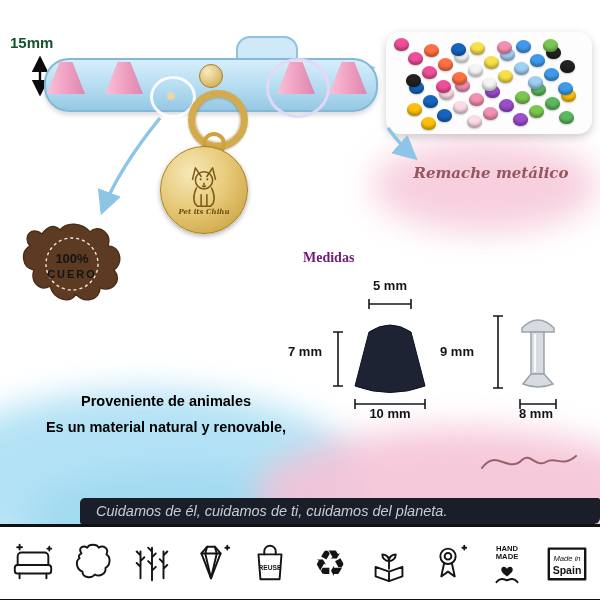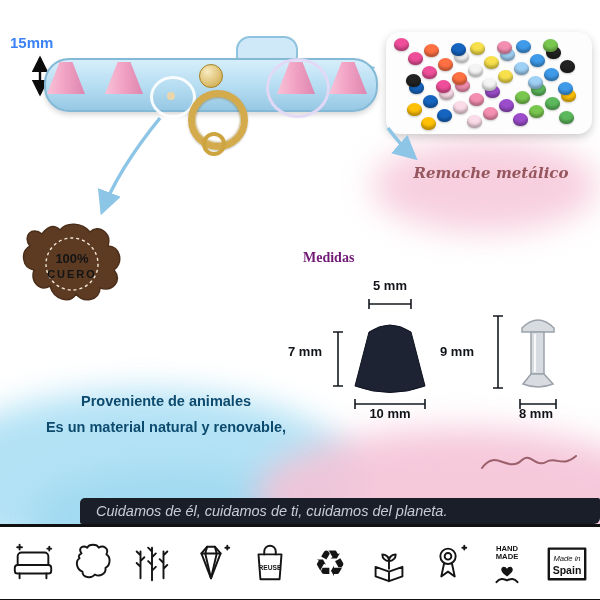--- a/index.html
+++ b/index.html
@@ -43,29 +43,29 @@
   .ring{position:absolute;left:188px;top:90px;width:46px;height:46px;border-radius:50%;
         border:7px solid #d4ab4c;box-shadow:inset 0 0 3px #8f6d18, 0 1px 2px rgba(0,0,0,.25);}
   .jumpring{position:absolute;left:202px;top:132px;width:16px;height:16px;border-radius:50%;
             border:4px solid #cda43f;}
   .charm{position:absolute;left:160px;top:146px;width:86px;height:86px;border-radius:50%;
          background:radial-gradient(circle at 35% 30%,#f7e9b8 0%,#e7c979 45%,#c49a33 100%);
          border:1px solid #a8821f;box-shadow:0 2px 5px rgba(0,0,0,.3);
          display:flex;flex-direction:column;align-items:center;justify-content:center;}
   .charm-text{font-family:"DejaVu Serif",serif;font-style:italic;font-size:7px;font-weight:bold;
               color:#6b4c12;margin-top:-3px;}
-  .width-label{position:absolute;left:10px;top:34px;font-size:15px;font-weight:bold;color:#3b82f6;}
+  .width-label{position:absolute;left:10px;top:34px;font-size:15px;font-weight:bold;color:#14532d;}
 
   
   .medidas-title{position:absolute;left:303px;top:250px;font-size:14px;font-weight:bold;color:#701a75;font-family:Liberation Serif, serif;}
   .dim{position:absolute;font-size:13px;font-weight:bold;color:#101318;text-align:center;}
 
   
   .material-text{position:absolute;left:0px;top:388px;width:332px;text-align:center;
-                 font-size:14.5px;font-weight:bold;line-height:26px;color:#0c4a6e;}
+                 font-size:14.5px;font-weight:bold;line-height:26px;color:#000000;}
 
   
   .banner{position:absolute;left:80px;top:498px;width:520px;height:26px;background:#191e29;
           border-radius:5px 2px 6px 2px;color:#c7ccd5;font-style:italic;font-size:14.5px;
           line-height:26px;padding-left:16px;box-sizing:border-box;z-index:4;}
 
   
   .icon-strip{position:absolute;left:0;right:0;top:524px;height:72px;background:#ffffff;
               border-top:3px solid #111;border-bottom:3px solid #111;display:flex;
               align-items:center;justify-content:space-evenly;z-index:5;}
@@ -160,20 +160,33 @@
   <div class="strap"></div>
   <div class="spike" style="left:47px"></div>
   <div class="spike" style="left:105px"></div>
   <div class="spike" style="left:277px"></div>
   <div class="spike" style="left:329px"></div>
   <div class="hl-circle hl-hole"></div>
   <div class="hl-circle hl-spike"></div>
   <div class="knob"></div>
   <div class="ring"></div>
   <div class="jumpring"></div>
+  <div class="charm">
+    <svg width="44" height="46" viewBox="0 0 44 48" stroke="#7a5a16" stroke-width="1.6" fill="none" stroke-linecap="round" stroke-linejoin="round">
+      <path d="M10,16 L13,4 L19,13"></path>
+      <path d="M25,13 L31,4 L34,16"></path>
+      <circle cx="22" cy="17" r="9"></circle>
+      <circle cx="18.5" cy="16" r="1.1" fill="#7a5a16" stroke="none"></circle>
+      <circle cx="25.5" cy="16" r="1.1" fill="#7a5a16" stroke="none"></circle>
+      <path d="M22,20 v2 M20.5,23 q1.5,1.5 3,0"></path>
+      <path d="M14,25 C10,34 11,41 15,44 M30,25 C34,34 33,41 29,44 M15,44 H29"></path>
+      <path d="M19,32 V44 M25,32 V44"></path>
+    </svg>
+    <div class="charm-text">Pet its Chihu</div>
+  </div>
 
   <svg style="position:absolute;left:20px;top:220px" width="104" height="92" viewBox="0 0 104 92">
     <path d="M22,14 C12,6 2,16 10,26 C0,32 2,48 14,50 C10,62 20,72 30,66
              C34,80 50,84 56,74 C64,84 80,80 80,68 C94,72 102,60 94,50
              C104,42 100,26 88,26 C92,12 78,4 70,12 C62,2 46,2 40,10 C34,4 28,6 22,14 Z" fill="#5d3b23" stroke="#4a2e1a" stroke-width="1.5"></path>
     <circle cx="52" cy="44" r="26" fill="none" stroke="#f3e8d8" stroke-width="1.4" stroke-dasharray="3 3"></circle>
     <text x="52" y="43" text-anchor="middle" font-size="13" font-weight="bold" fill="#ffffff" class="svgtext">100%</text>
     <text x="52" y="58" text-anchor="middle" font-size="11" font-weight="bold" letter-spacing="2" fill="#ffffff" class="svgtext">CUERO</text>
   </svg>
 

